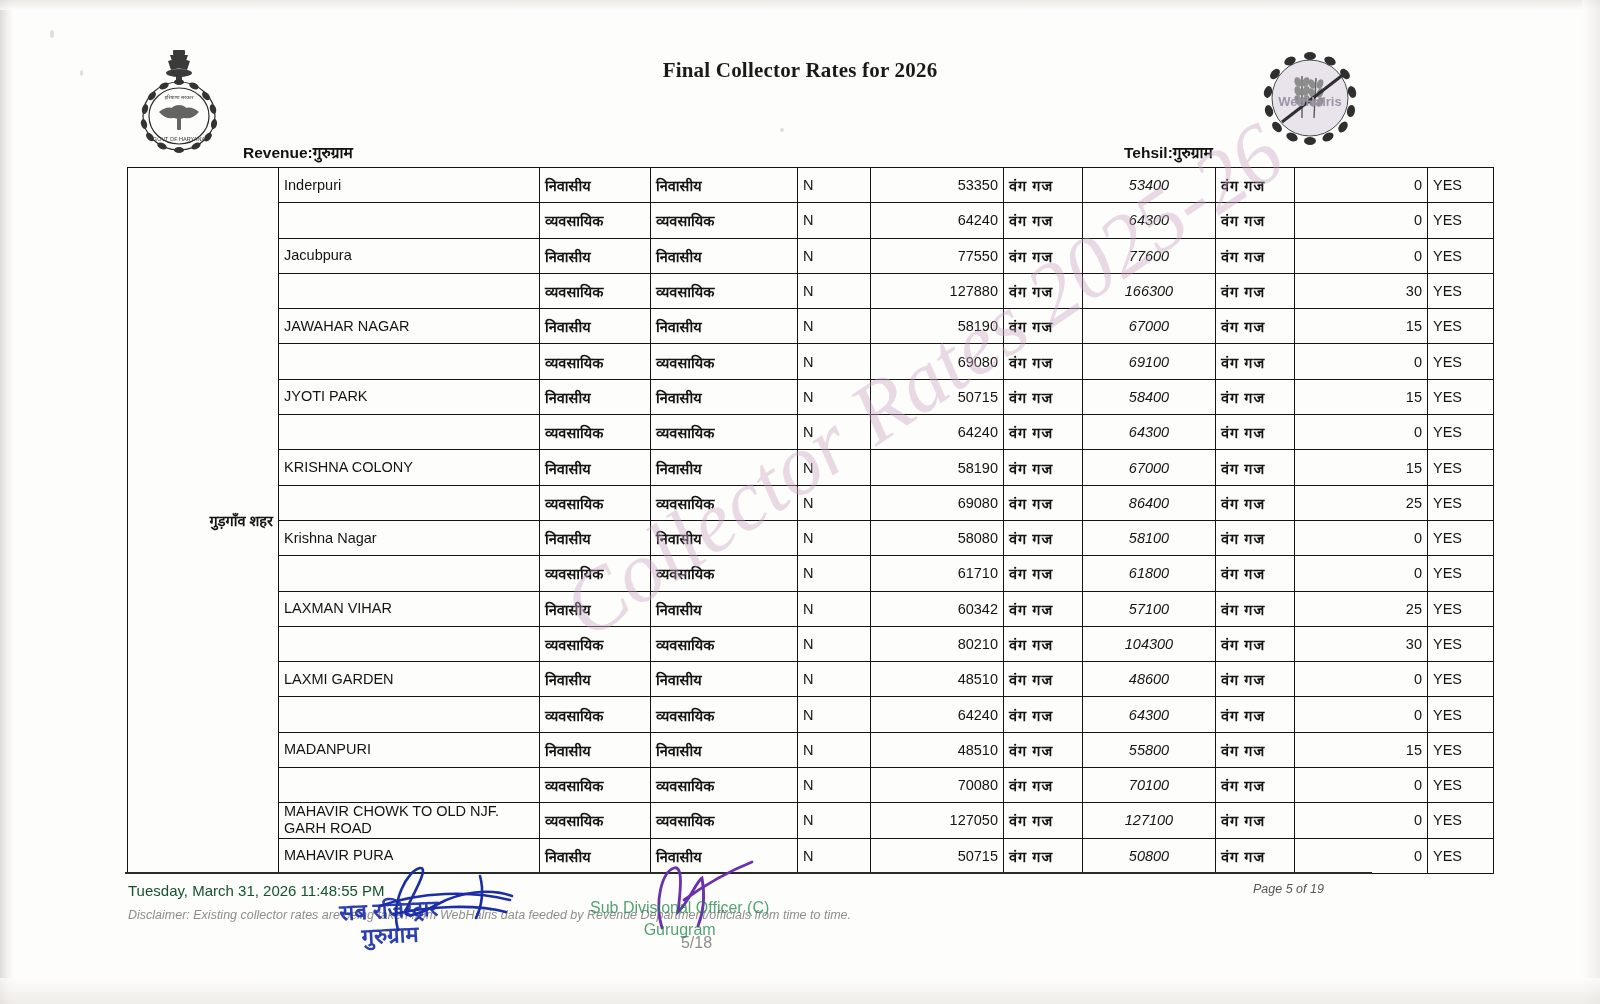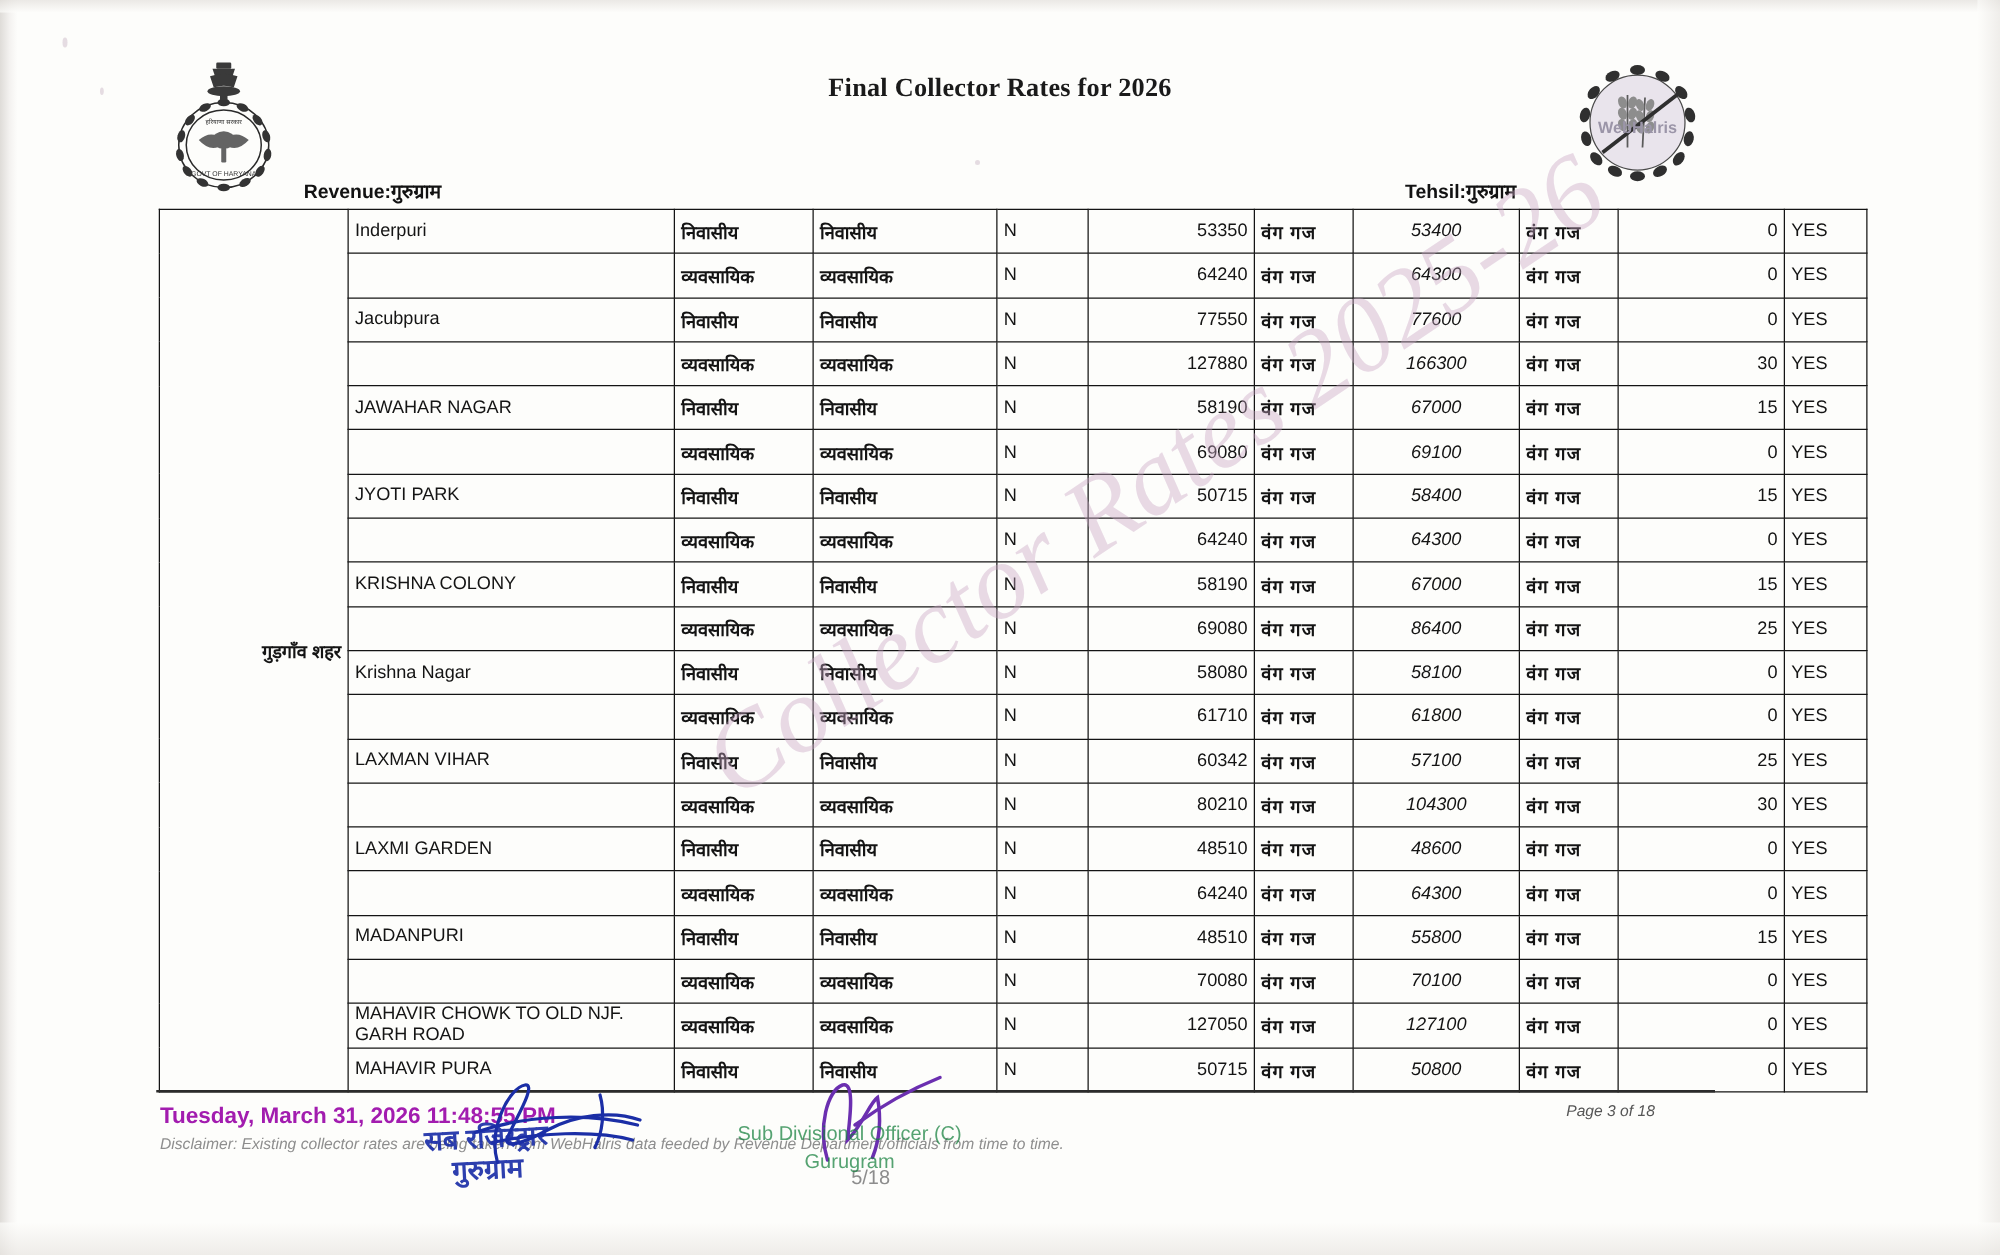--- a/index.html
+++ b/index.html
@@ -85,21 +85,21 @@
   td.c-yes{width:55px;padding-left:6px;}
   .nb{border-top:none !important;}
 
   
   .foot-rule{
     position:absolute;left:125px;top:872px;width:1247px;height:0;
     border-top:2.2px solid #2b2b2b;
   }
   .foot-date{
     position:absolute;left:128px;top:882px;
-    font-size:18px;color:#a21caf;font-weight:bold;
+    font-size:15px;color:#14532d;
   }
   .foot-page{
     position:absolute;left:1253px;top:882px;
     font-size:12.5px;color:#565656;font-style:italic;
   }
   .foot-disclaimer{
     position:absolute;left:128px;top:908px;
     font-size:12.5px;color:#8e8e8e;font-style:italic;
     white-space:nowrap;
   }
@@ -496,21 +496,21 @@
             <td class="c-yes">YES</td>
           </tr>
         </tbody>
     </table>
   </div>
 
   <div class="watermark">Collector Rates 2025-26</div>
 
   <div class="foot-rule"></div>
   <div class="foot-date">Tuesday, March 31, 2026 11:48:55 PM</div>
-  <div class="foot-page">Page 3 of 18</div>
+  <div class="foot-page">Page 5 of 19</div>
   <div class="foot-disclaimer">Disclaimer: Existing collector rates are being taken from WebHalris data feeded by Revenue Department/officials from time to time.</div>
   <div class="page-num-bottom">5/18</div>
 
   <svg class="sig-blue" viewBox="0 0 210 70">
     <g stroke="#1b2ea6" fill="none" stroke-width="2.6" stroke-linecap="round">
       <path d="M38 68 C30 40 48 8 60 6 C70 5 52 34 46 48 C42 58 60 52 78 42 C100 30 130 26 152 34"></path>
       <path d="M20 44 C60 30 110 28 150 38"></path>
       <path d="M34 52 C70 44 116 42 146 50"></path>
       <path d="M120 14 C124 28 122 44 116 56"></path>
     </g>

